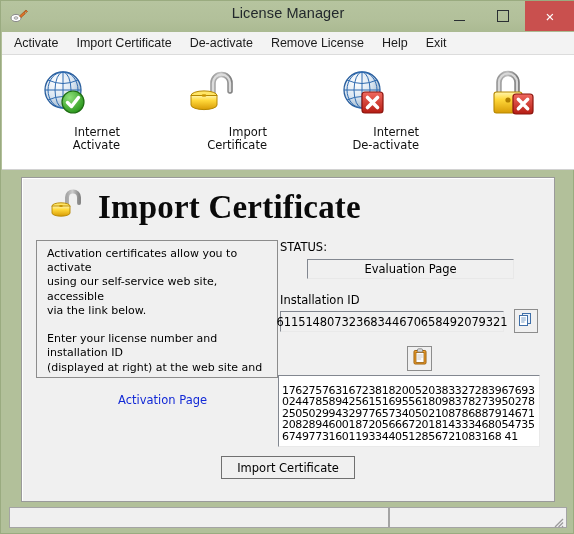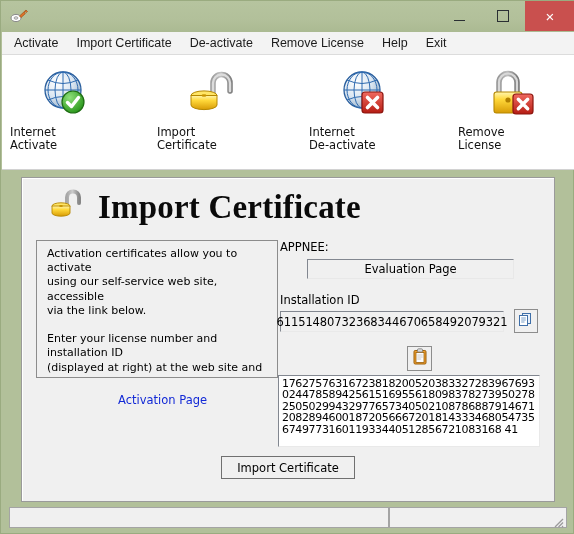--- a/index.html
+++ b/index.html
@@ -51,21 +51,21 @@
   }
   .menuitem:first-child{margin-left:3px;}
   
   .toolbar{
     position:absolute;left:1px;top:54px;width:572px;height:115px;
     background:#ffffff;
     border-bottom:1px solid #d2d2d2;
     box-sizing:border-box;
   }
   .tb-item{
-    position:absolute;top:12px;width:110px;text-align:left;cursor:default;
+    position:absolute;top:12px;width:110px;text-align:right;cursor:default;
   }
   .tb-ico{height:54px;display:flex;align-items:center;justify-content:center;}
   .tb-label{
     font-size:11.5px;color:#111;line-height:13px;margin-top:5px;white-space:pre-line;
     font-family:"DejaVu Sans", sans-serif;
   }
   
   .panel{
     position:absolute;left:20px;top:176px;width:534px;height:325px;
     background:#f0f0f0;
@@ -143,21 +143,21 @@
     background:#f0f0f0;border:1px solid #8d8d8d;
     box-sizing:border-box;
     display:flex;align-items:center;justify-content:center;cursor:default;
   }
   .certbox{
     position:absolute;left:256px;top:197px;width:262px;height:72px;
     background:#ffffff;
     border-top:1px solid #828790;border-left:1px solid #828790;
     border-right:1px solid #e9e9e9;border-bottom:1px solid #e9e9e9;
     box-sizing:border-box;
-    padding:2px 3px;
+    padding:9px 3px;
     font-family:"DejaVu Sans", sans-serif;
     font-size:11px;line-height:11.4px;color:#000;
     letter-spacing:-0.35px;
     word-break:break-all;
     overflow:hidden;
   }
   .importbtn{
     position:absolute;left:199px;top:278px;width:134px;height:23px;
     background:#f0f0f0;
     border:1px solid #707070;
@@ -189,20 +189,21 @@
 <div class="window">
 
   <div class="titlebar">
     <span class="app-icon">
       <svg width="20" height="20" viewBox="0 0 20 20">
         <ellipse cx="7" cy="12" rx="5" ry="3.6" fill="#ffffff" stroke="#8a8a8a" stroke-width="1"></ellipse>
         <ellipse cx="7" cy="12" rx="1.9" ry="1.3" fill="#d8d8d8" stroke="#8a8a8a" stroke-width=".7"></ellipse>
         <path d="M10.5 10 L17 4 L18.5 5.5 L17.3 6.6 L16.3 5.8 L15.4 6.7 L16.4 7.6 L15.2 8.7 L12 11.5 Z" fill="#e0732a" stroke="#9c4d12" stroke-width=".7" stroke-linejoin="round"></path>
       </svg>
     </span>
+    <div class="title-text">License Manager</div>
     <div class="win-btns">
       <div class="wb wb-min">
           <i class="glyph-min"></i>
         </div>
       <div class="wb wb-max">
           <i class="glyph-max"></i>
         </div>
       <div class="wb wb-close">×</div>
     </div>
   </div>
@@ -328,22 +329,20 @@
           </defs>
           <path d="M11 24 L11 13.5 A9 9 0 0 1 29 13.5 L29 24" fill="none" stroke="url(#sh2)" stroke-width="5.5"></path>
           <path d="M11 24 L11 13.5 A9 9 0 0 1 29 13.5 L29 24" fill="none" stroke="#4f4f4f" stroke-width="5.5" opacity=".3"></path>
           <path d="M11 24 L11 13.5 A9 9 0 0 1 29 13.5 L29 24" fill="none" stroke="#d8d8d8" stroke-width="2.2"></path>
           <rect x="6" y="23" width="28" height="21" rx="2.5" fill="url(#lk2)" stroke="#b58700" stroke-width="1.1"></rect>
           <circle cx="20" cy="31" r="2.6" fill="#b07f00"></circle>
           <rect x="25" y="25" width="20" height="20" rx="3" fill="url(#rd2)" stroke="#8c150e" stroke-width="1.2"></rect>
           <path d="M30.3 30.3 L39.7 39.7 M39.7 30.3 L30.3 39.7" stroke="#ffffff" stroke-width="3.4" stroke-linecap="round"></path>
         </svg>
       </div>
-      <div class="tb-label">Remove
-License</div>
     </div>
   </div>
 
   <div class="panel">
 
     <div class="panel-head">
       <span class="lockico">
         <svg width="34" height="34" viewBox="0 0 34 34">
           <defs>
             <linearGradient id="lk3" x1="0" y1="0" x2="0" y2="1">
@@ -376,21 +375,21 @@
 the 'Generate' button to receive an activation
 certificate.
 
 Paste the activation certificate into the box at
 right, and click the ''Import Certificate''
 button to activate your product.</div>
 
     <a class="actlink">Activation Page</a>
 
 
-    <div class="lbl status-lbl">APPNEE:</div>
+    <div class="lbl status-lbl">STATUS:</div>
     <div class="status-box">Evaluation Page</div>
 
     <div class="lbl instid-lbl">Installation ID</div>
     <div class="instid-box">61151480732368344670658492079321</div>
 
     <div class="copybtn">
       <span>
         <svg width="16" height="16" viewBox="0 0 16 16">
           <rect x="4.5" y="2.5" width="8" height="10" fill="#e8f0fa" stroke="#3f6fa8" stroke-width="1"></rect>
           <rect x="1.5" y="4.5" width="8" height="10" fill="#ffffff" stroke="#3f6fa8" stroke-width="1"></rect>

